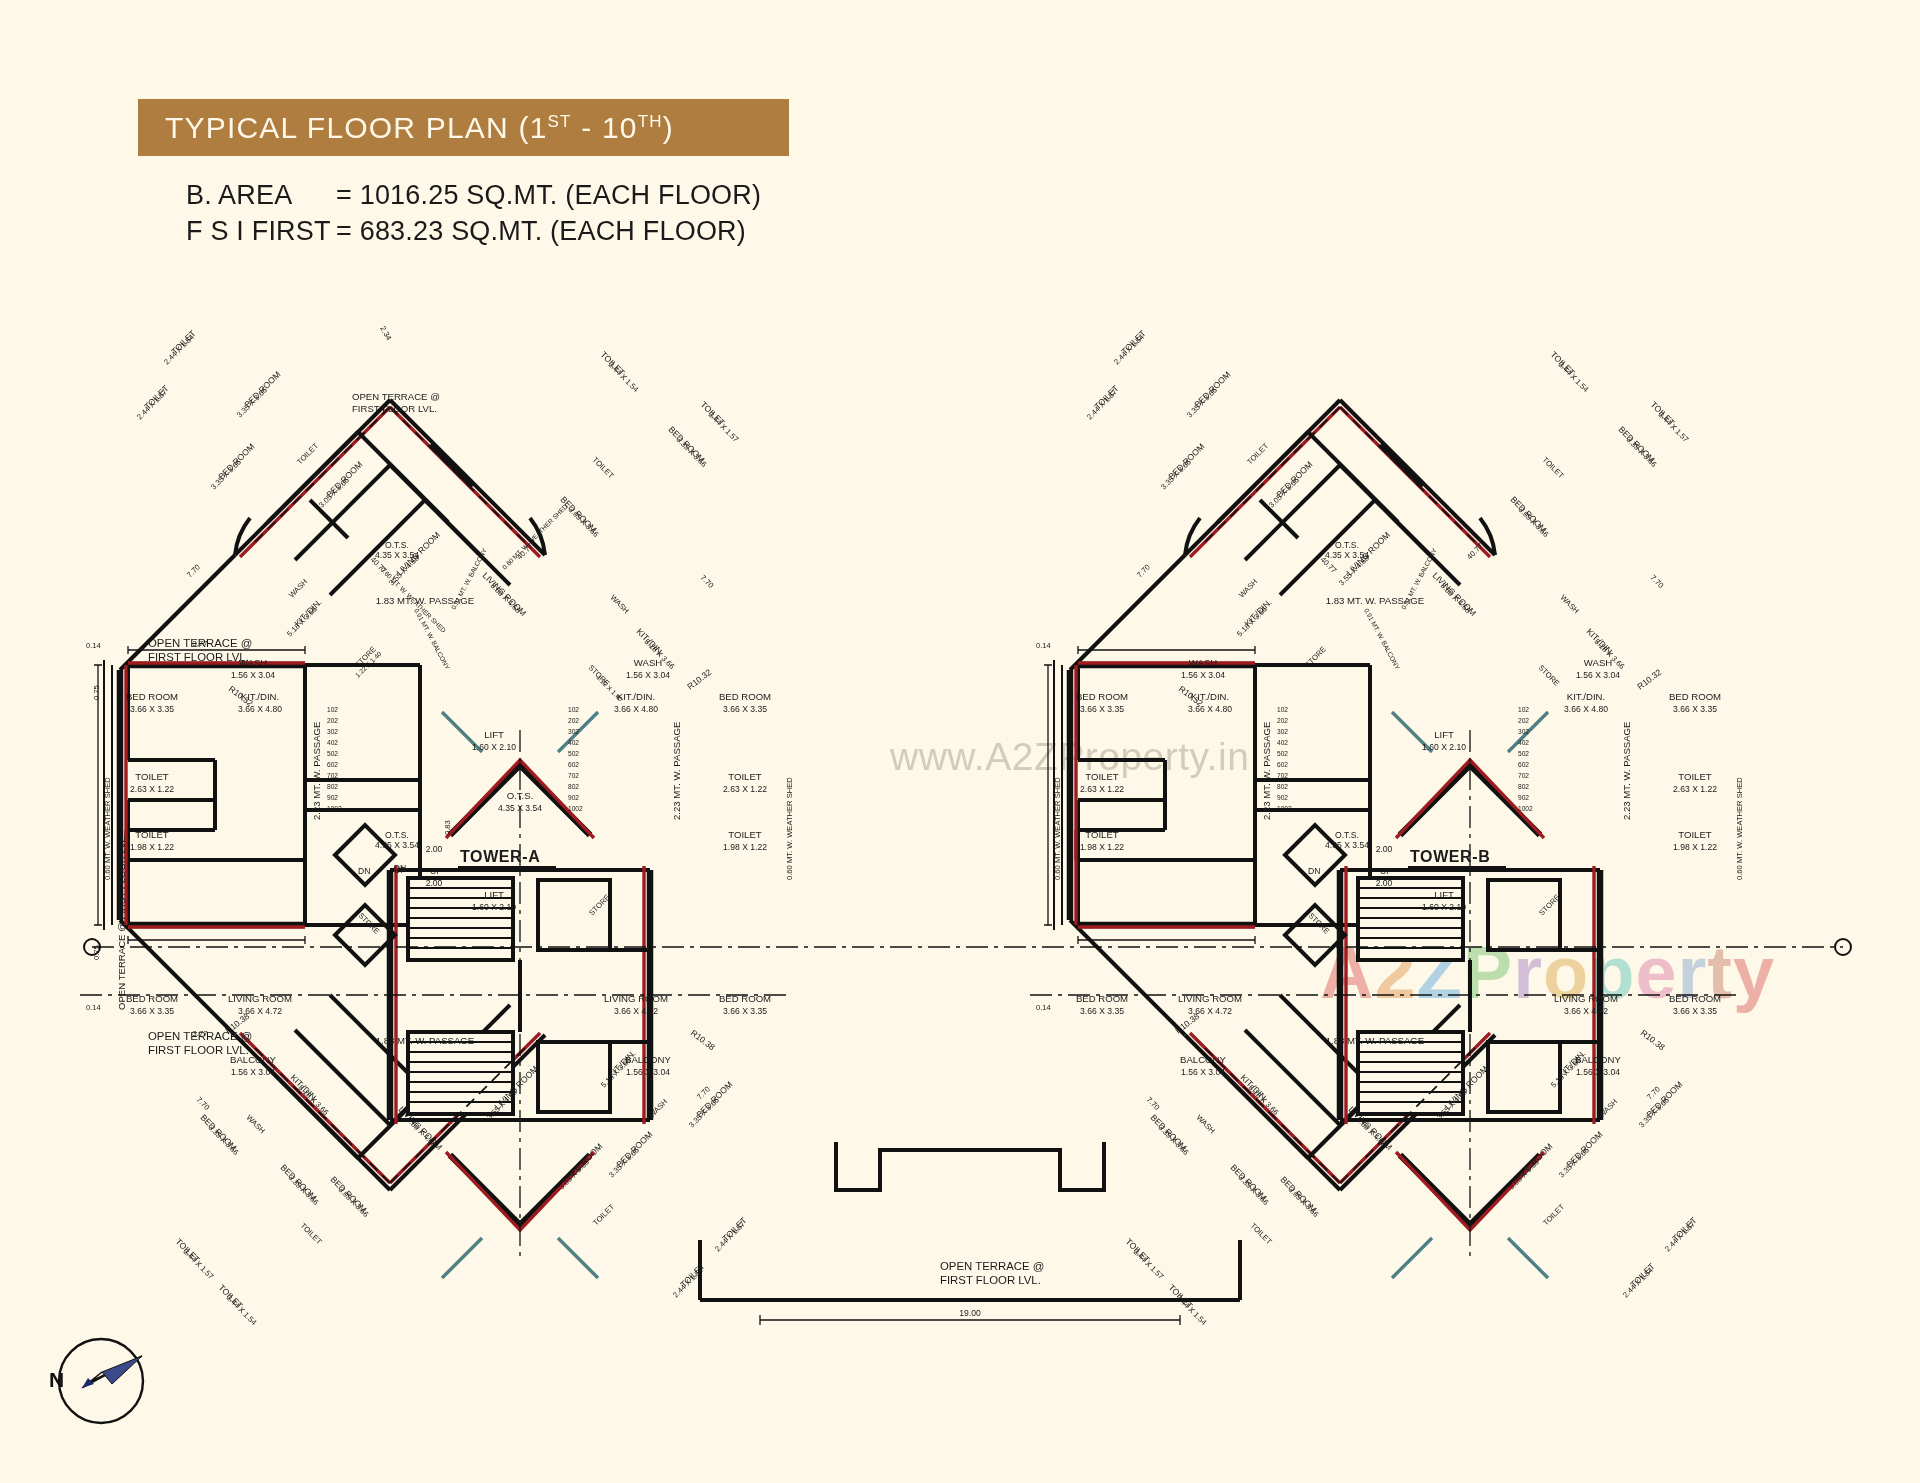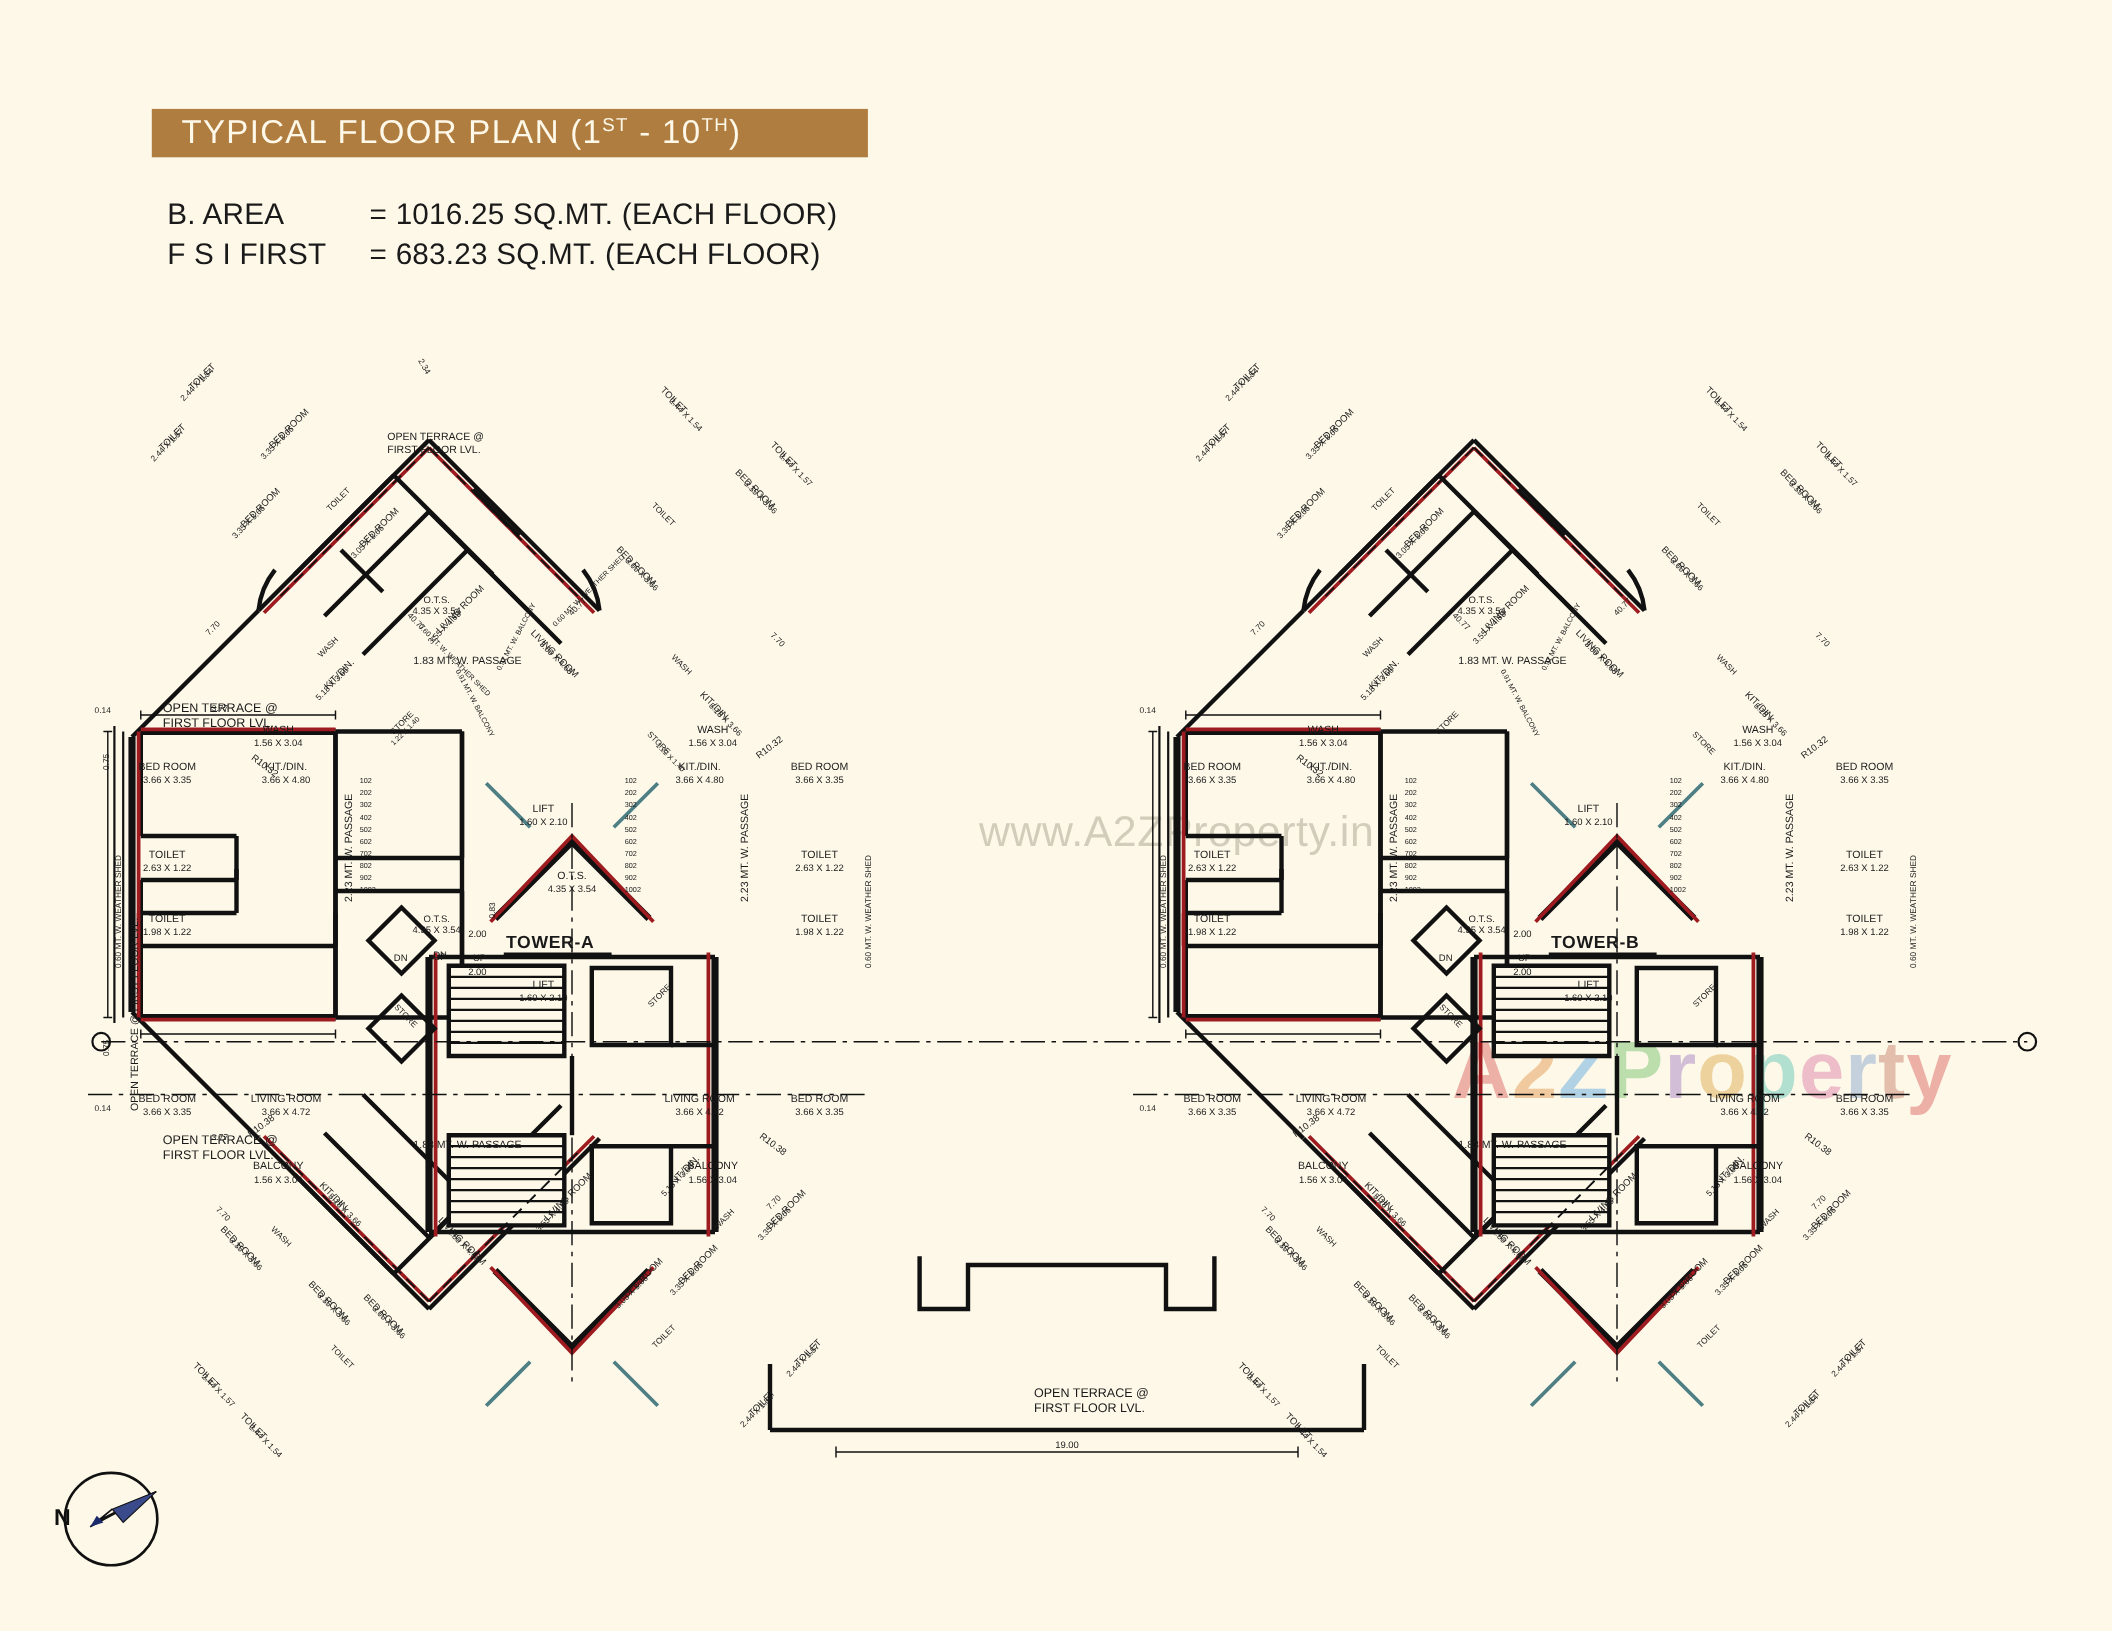--- a/index.html
+++ b/index.html
@@ -13,42 +13,42 @@
     width: 1920px;
     height: 1483px;
     background: #fdf8e8;
     overflow: hidden;
   }
 
   
   #title-bar {
     position: absolute;
     left: 138px; top: 99px;
-    width: 651px; height: 44px;
+    width: 651px; height: 57px;
     background: #b07d41;
     display: flex; align-items: center;
   }
   #title-bar .title-text {
     color: #fdf8e8;
     font-size: 30px;
     letter-spacing: 1.2px;
     padding-left: 27px;
     font-weight: 400;
     white-space: nowrap;
   }
   #title-bar .sup { font-size: 17px; vertical-align: super; }
 
   .area-line {
     position: absolute;
     font-size: 27px;
     color: #1a1a1a;
     white-space: nowrap;
     letter-spacing: 0.2px;
   }
-  .area-label { position: absolute; }
+  .area-label { position: absolute; margin-left: 34px; }
   .area-value { position: absolute; left: 184px; }
 
   #area1 { left: 152px; top: 180px; }
   #area2 { left: 152px; top: 216px; }
 
   
   #plan { position: absolute; left: 0; top: 0; width: 1920px; height: 1483px; }
   #plan svg { display: block; }
 
   

